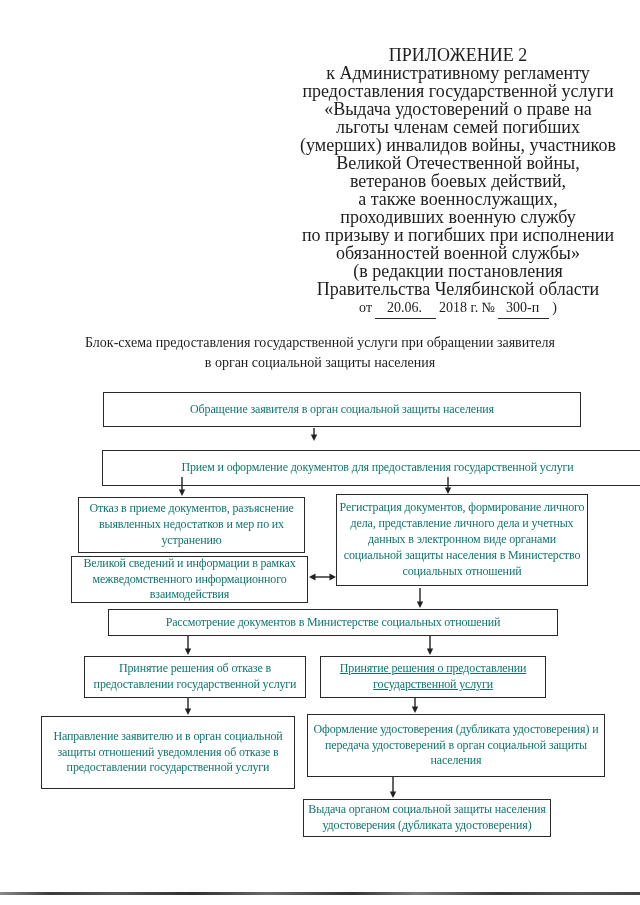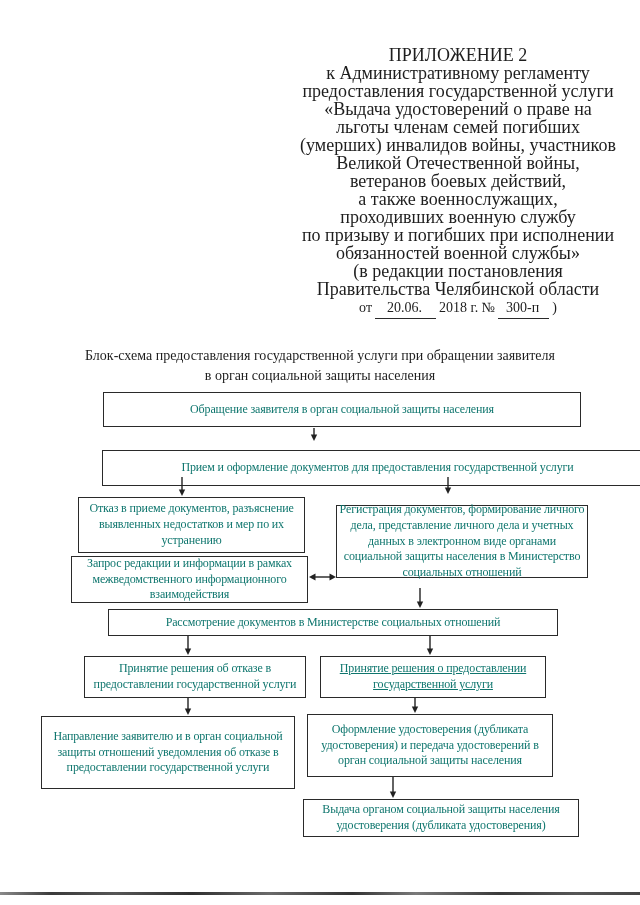--- a/index.html
+++ b/index.html
@@ -16,42 +16,42 @@
   .date-line {
     position:absolute; left:288px; top:299px; width:340px; height:19px;
     text-align:center; font-size:14px; line-height:18px; color:#1e1e1e;
   }
   .blank {
     display:inline-block; border-bottom:1px solid #2a2a2a;
     padding:0 14px 1px 12px; margin:0 3px;
   }
   .blank.num { padding:0 10px 1px 8px; }
   .doc-title {
-    position:absolute; left:40px; top:346px; width:560px;
+    position:absolute; left:40px; top:333px; width:560px;
     text-align:center; font-size:14px; line-height:20px;
     white-space:pre-line; color:#1e1e1e;
   }
   .fbox {
     position:absolute; border:1.4px solid #2a2a2a; background:#fff;
     display:flex; align-items:center; justify-content:center;
     text-align:center; font-size:12px; line-height:1.32;
     letter-spacing:-0.15px; color:#0f766e; padding:1px 2px;
     box-sizing:border-box;
   }
   #b1  { left:103px; top:392px; width:478px; height:35px; }
   #b2  { left:102px; top:450px; width:551px; height:36px;text-align:right; }
   #b3  { left:78px;  top:497px; width:227px; height:56px; }
-  #b4  { left:336px; top:505px; width:252px; height:73px; }
+  #b4  { left:336px; top:494px; width:252px; height:92px; }
   #b5  { left:71px;  top:556px; width:237px; height:47px; }
   #b6  { left:108px; top:609px; width:450px; height:27px; }
   #b7  { left:84px;  top:656px; width:222px; height:42px; }
   #b8  { left:320px; top:656px; width:226px; height:42px;text-decoration:underline; }
   #b9  { left:41px;  top:716px; width:254px; height:73px; }
-  #b10 { left:307px; top:714px; width:246px; height:63px; }
-  #b11 { left:303px; top:799px; width:276px; height:38px; }
+  #b10 { left:307px; top:714px; width:298px; height:63px; }
+  #b11 { left:303px; top:799px; width:248px; height:38px; }
   .arrows { position:absolute; left:0; top:0; width:640px; height:905px; pointer-events:none; }
   .arrows line { stroke:#222; stroke-width:1.4; }
   .arrows polygon { fill:#222; }
   .scan-line {
     position:absolute; left:0; top:892px; width:640px; height:3px;
     background:linear-gradient(90deg,#8a8a8a 0%,#3a3a3a 8%,#565656 18%,#2f2f2f 30%,#6a6a6a 42%,#333 55%,#7a7a7a 65%,#3a3a3a 78%,#565656 90%,#454545 100%);
   }
 </style>
 </head>
 <body>
@@ -75,21 +75,21 @@
 
   <div class="date-line"><span>от</span><span class="blank">20.06.</span><span>2018 г. №</span><span class="blank num">300-п</span><span>)</span></div>
 
   <div class="doc-title">Блок-схема предоставления государственной услуги при обращении заявителя
 в орган социальной защиты населения</div>
 
   <div class="fbox" id="b1">Обращение заявителя в орган социальной защиты населения</div>
   <div class="fbox" id="b2">Прием и оформление документов для предоставления государственной услуги</div>
   <div class="fbox" id="b3">Отказ в приеме документов, разъяснение выявленных недостатков и мер по их устранению</div>
   <div class="fbox" id="b4">Регистрация документов, формирование личного дела, представление личного дела и учетных данных в электронном виде органами социальной защиты населения в Министерство социальных отношений</div>
-  <div class="fbox" id="b5">Запрос редакции и информации в рамках межведомственного информационного взаимодействия</div>
+  <div class="fbox" id="b5">Великой сведений и информации в рамках межведомственного информационного взаимодействия</div>
   <div class="fbox" id="b6">Рассмотрение документов в Министерстве социальных отношений</div>
   <div class="fbox" id="b7">Принятие решения об отказе в предоставлении государственной услуги</div>
   <div class="fbox" id="b8">Принятие решения о предоставлении государственной услуги</div>
   <div class="fbox" id="b9">Направление заявителю и в орган социальной защиты отношений уведомления об отказе в предоставлении государственной услуги</div>
   <div class="fbox" id="b10">Оформление удостоверения (дубликата удостоверения) и передача удостоверений в орган социальной защиты населения</div>
   <div class="fbox" id="b11">Выдача органом социальной защиты населения удостоверения (дубликата удостоверения)</div>
 
   <svg class="arrows" viewBox="0 0 640 905" xmlns="http://www.w3.org/2000/svg">
     <g>
       <line x1="314" y1="428" x2="314" y2="435"></line>

